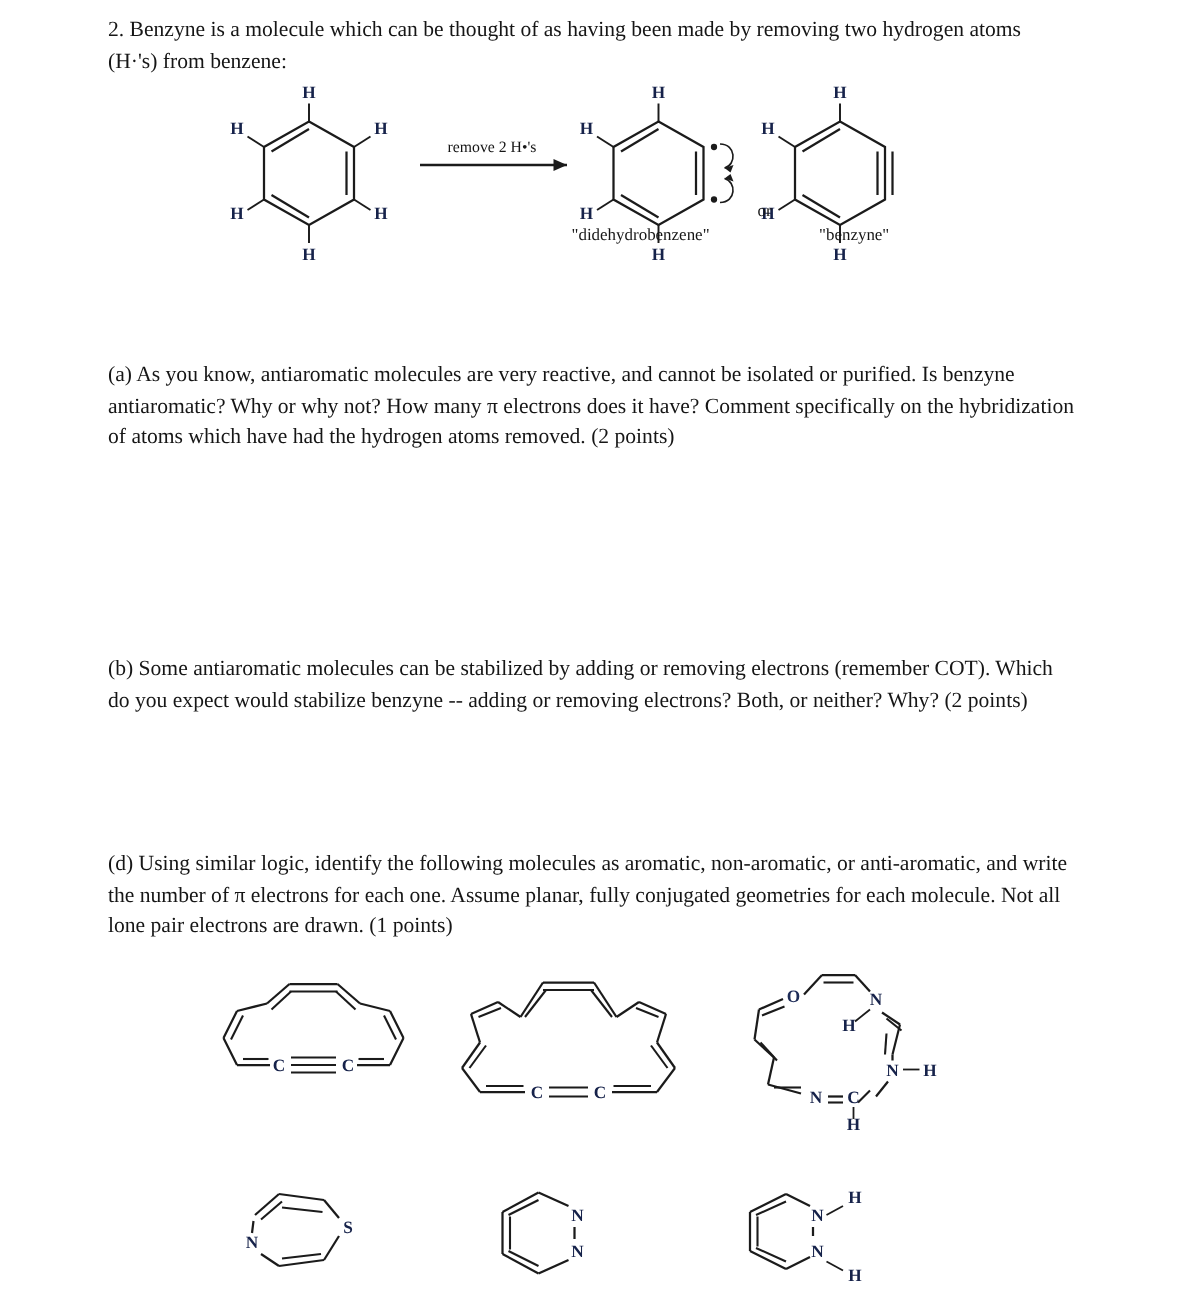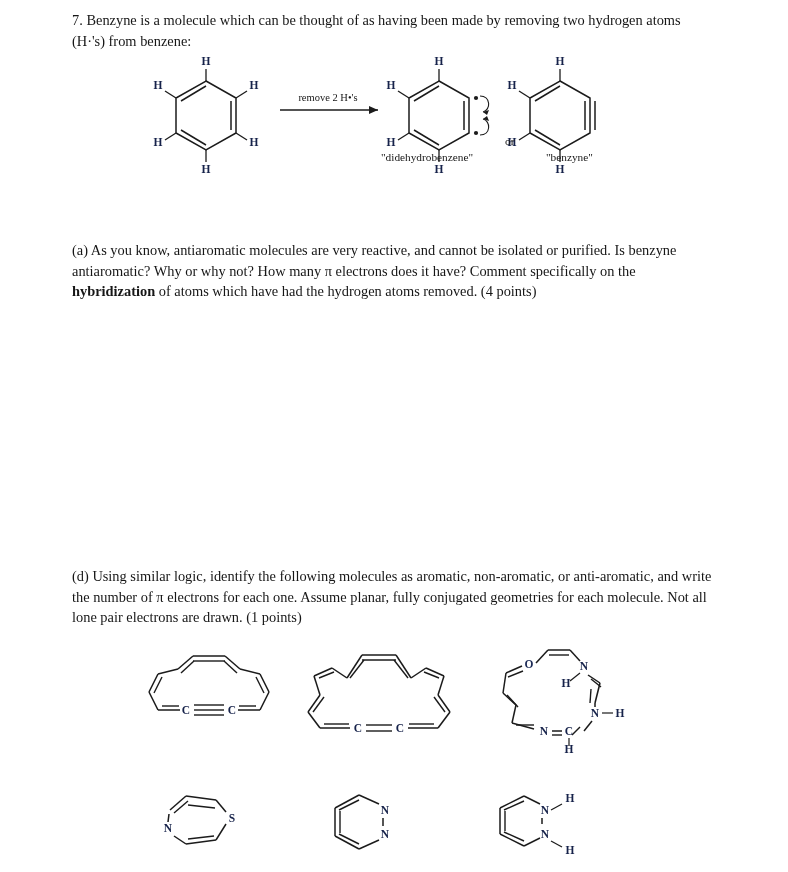--- a/index.html
+++ b/index.html
@@ -12,21 +12,21 @@
   }
   .page { position:relative; width:788px; height:872px; }
 
   .para {
     position:absolute;
     font-size:14.4px;
     line-height:20.6px;
     text-align:left;
     color:#161616;
   }
-  .bold { font-weight:bold;margin-top:38px; }
+  .bold { font-weight:normal;margin-top:38px; }
 
   .fig { position:absolute; }
   svg { display:block; overflow:visible; }
 
   .atom {
     font-family:"Liberation Serif","DejaVu Serif",serif;
     font-size:11.5px;
     font-weight:bold;
     fill:#16224a;
   }
@@ -42,21 +42,21 @@
     color:#161616;
     white-space:nowrap;
   }
   .bondline { stroke:#1b1b1b; fill:none; }
 </style>
 </head>
 <body>
 
 <div class="page">
 
-  <div class="para" style="left:72px; top:10px; width:640px;">7.  Benzyne is a molecule which can be thought of as having been made by removing two hydrogen atoms (H·'s) from benzene:</div>
+  <div class="para" style="left:72px; top:10px; width:640px;">2.  Benzyne is a molecule which can be thought of as having been made by removing two hydrogen atoms (H·'s) from benzene:</div>
 
   <div class="fig" style="left:150px; top:55px;">
     <svg width="470" height="115" viewBox="0 0 470 115">
 
       <g>
 
         <polygon class="bondline" points="56,26 86,43 86,78 56,95 26,78 26,43" stroke-width="1.5"></polygon>
 
         <line class="bondline" x1="31" y1="46" x2="56" y2="31" stroke-width="1.5"></line>
         <line class="bondline" x1="81" y1="46" x2="81" y2="75" stroke-width="1.5"></line>
@@ -126,23 +126,24 @@
       </g>
     </svg>
   </div>
 
   <div class="caption" style="left:381px; top:151px;">"didehydrobenzene"</div>
   <div class="caption" style="left:505px; top:135px;">or</div>
   <div class="caption" style="left:546px; top:151px;">"benzyne"</div>
 
 
   <div class="para" style="left:72px; top:240px; width:644px;">
-    <span>(a) As you know, antiaromatic molecules are very reactive, and cannot be isolated or purified.  Is benzyne antiaromatic?  Why or why not?  How many π electrons does it have?  Comment specifically on the </span><span class="bold">hybridization</span><span> of atoms which have had the hydrogen atoms removed.  (4 points)</span>
-  </div>
-
+    <span>(a) As you know, antiaromatic molecules are very reactive, and cannot be isolated or purified.  Is benzyne antiaromatic?  Why or why not?  How many π electrons does it have?  Comment specifically on the </span><span class="bold">hybridization</span><span> of atoms which have had the hydrogen atoms removed.  (2 points)</span>
+  </div>
+
+  <div class="para" style="left:72px; top:436px; width:644px;">(b) Some antiaromatic molecules can be stabilized by adding or removing electrons (remember COT).  Which do you expect would stabilize benzyne -- adding or removing electrons?  Both, or neither?  Why?  (2 points)</div>
 
   <div class="para" style="left:72px; top:566px; width:644px;">(d)  Using similar logic, identify the following molecules as aromatic, non-aromatic, or anti-aromatic, and write the number of π electrons for each one.  Assume planar, fully conjugated geometries for each molecule.  Not all lone pair electrons are drawn.  (1 points)</div>
 
   <div class="fig" style="left:146px; top:652px;">
     <svg width="126" height="72" viewBox="0 0 126 72">
 
       <g stroke="#1b1b1b" fill="none" stroke-width="1.5">
 
         <line x1="12" y1="58" x2="3" y2="40"></line>
         <line x1="3" y1="40" x2="12" y2="22"></line>

